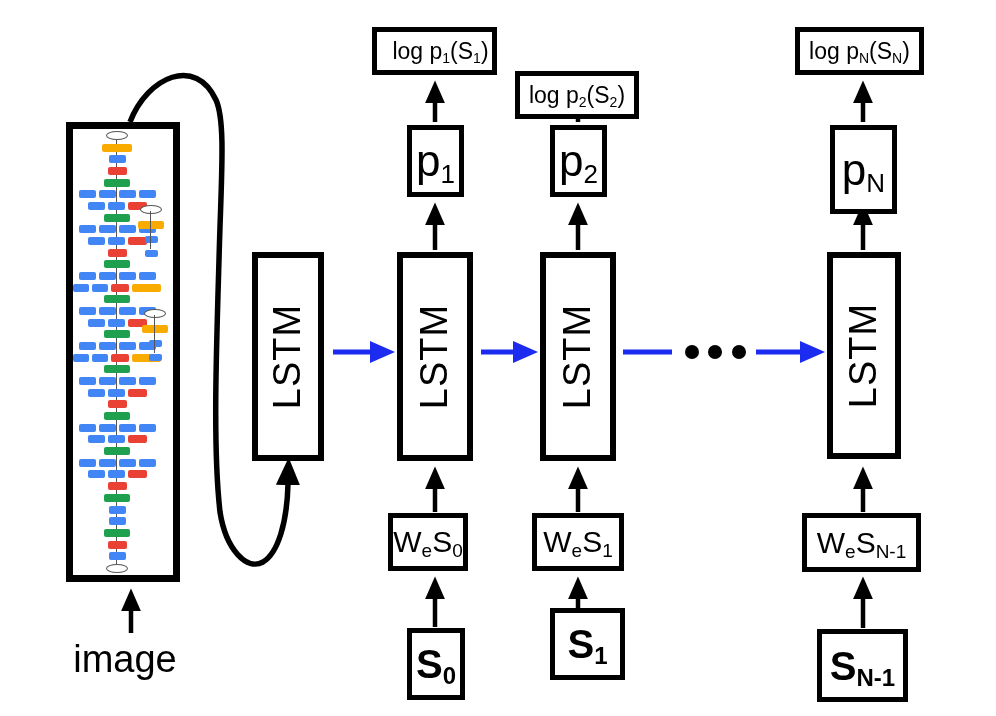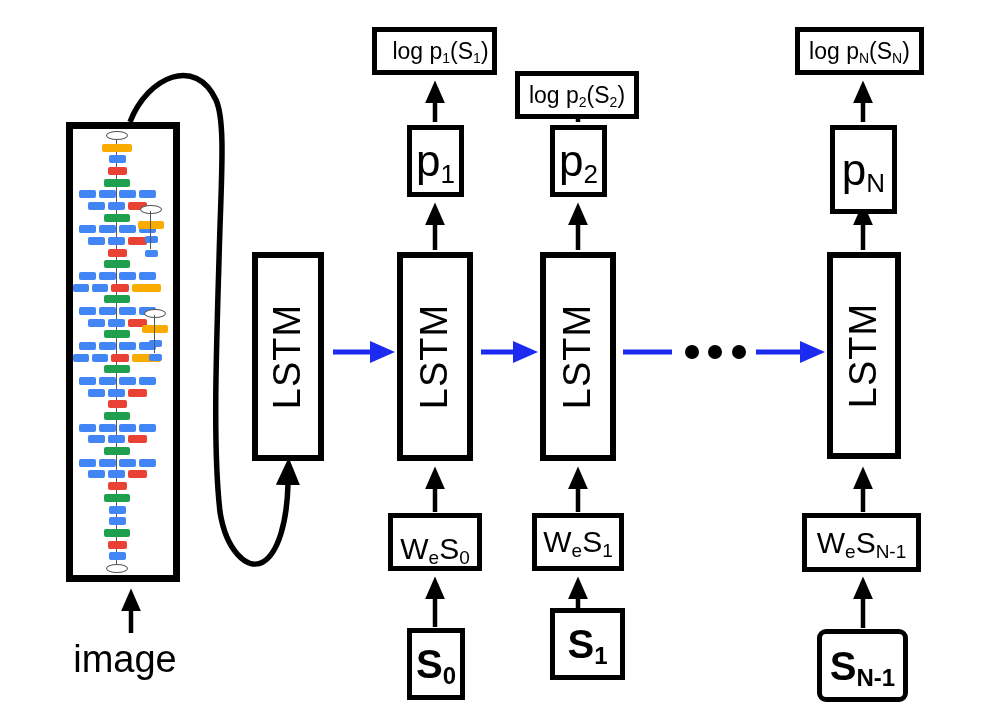--- a/index.html
+++ b/index.html
@@ -308,33 +308,33 @@
   <div class="box" style="left:407px;top:125px;width:57px;height:72px;">
     <span class="p-label"><span>p</span><sub>1</sub></span>
   </div>
   <div class="box" style="left:550px;top:125px;width:57px;height:72px;">
     <span class="p-label"><span>p</span><sub>2</sub></span>
   </div>
   <div class="box" style="left:830px;top:125px;width:67px;height:89px;">
     <span class="p-label"><span>p</span><sub>N</sub></span>
   </div>
 
-  <div class="box" style="left:388px;top:513px;width:94px;height:58px;align-items:flex-end;">
+  <div class="box" style="left:388px;top:513px;width:80px;height:58px;">
     <span class="we-label"><span>W</span><sub>e</sub><span>S</span><sub>0</sub></span>
   </div>
   <div class="box" style="left:532px;top:513px;width:92px;height:58px;">
     <span class="we-label"><span>W</span><sub>e</sub><span>S</span><sub>1</sub></span>
   </div>
   <div class="box" style="left:802px;top:513px;width:119px;height:59px;">
     <span class="we-label"><span>W</span><sub>e</sub><span>S</span><sub>N-1</sub></span>
   </div>
 
   <div class="box" style="left:407px;top:628px;width:58px;height:72px;">
     <span class="s-label"><span>S</span><sub>0</sub></span>
   </div>
   <div class="box" style="left:550px;top:608px;width:75px;height:72px;align-items:center;">
     <span class="s-label"><span>S</span><sub>1</sub></span>
   </div>
-  <div class="box" style="left:817px;top:629px;width:91px;height:73px;border-radius:9px;">
+  <div class="box" style="left:817px;top:629px;width:91px;height:73px;">
     <span class="s-label"><span>S</span><sub>N-1</sub></span>
   </div>
 
 </div>
 
 </body></html>

